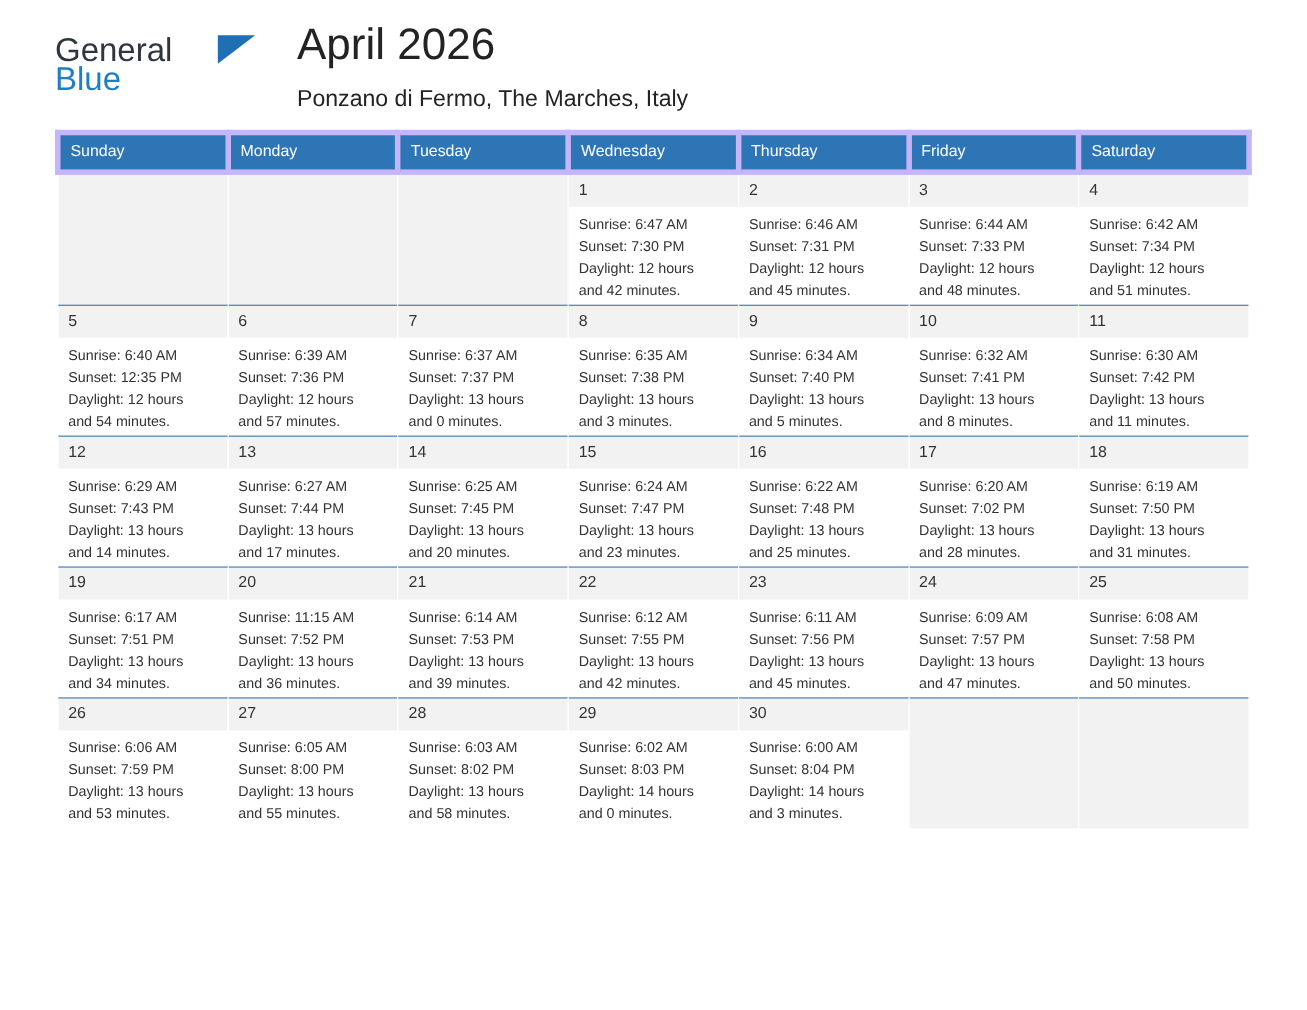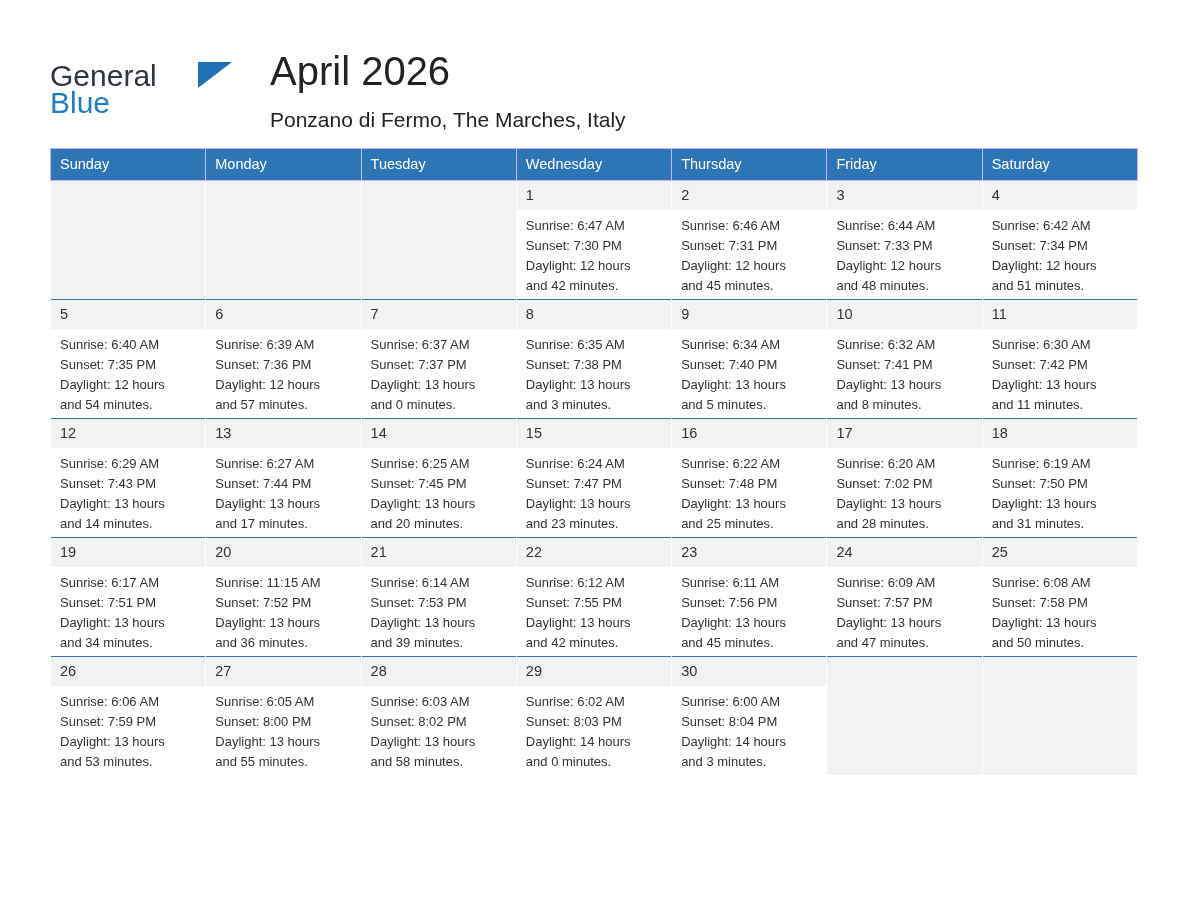--- a/index.html
+++ b/index.html
@@ -9,21 +9,21 @@
   }
   body {
     width: 1188px;
     height: 918px;
     font-family: "Liberation Sans", sans-serif;
     color: #222222;
     position: relative;
     overflow: hidden;
   }
   .page {
-    padding: 48px 50px 0 50px;
+    padding: 18px 50px 0 50px;
     box-sizing: border-box;
     width: 1188px;
   }
   
   .header {
     display: flex;
     align-items: flex-start;
     justify-content: space-between;
     height: 78px;
   }
@@ -80,21 +80,21 @@
     table-layout: fixed;
     margin-top: 22px;
   }
   table.calendar th {
     background: #2e75b6;
     color: #ffffff;
     font-weight: normal;
     font-size: 14.5px;
     text-align: left;
     padding: 7px 0 8px 9px;
-    border: 1px solid #c4b5fd;
+    border: 5px solid #c4b5fd;
   }
   table.calendar td {
     vertical-align: top;
     border-left: 1px solid #ffffff;
     border-right: 1px solid #ffffff;
     border-top: 1px solid #2e75b6;
     height: 118px;
     padding: 0;
   }
   td.empty {
@@ -183,21 +183,21 @@
               <div>Daylight: 12 hours</div>
               <div>and 51 minutes.</div>
             </div>
           </td>
         </tr>
         <tr>
           <td>
             <div class="day-head">5</div>
             <div class="day-body">
               <div>Sunrise: 6:40 AM</div>
-              <div>Sunset: 7:35 PM</div>
+              <div>Sunset: 12:35 PM</div>
               <div>Daylight: 12 hours</div>
               <div>and 54 minutes.</div>
             </div>
           </td>
           <td>
             <div class="day-head">6</div>
             <div class="day-body">
               <div>Sunrise: 6:39 AM</div>
               <div>Sunset: 7:36 PM</div>
               <div>Daylight: 12 hours</div>

